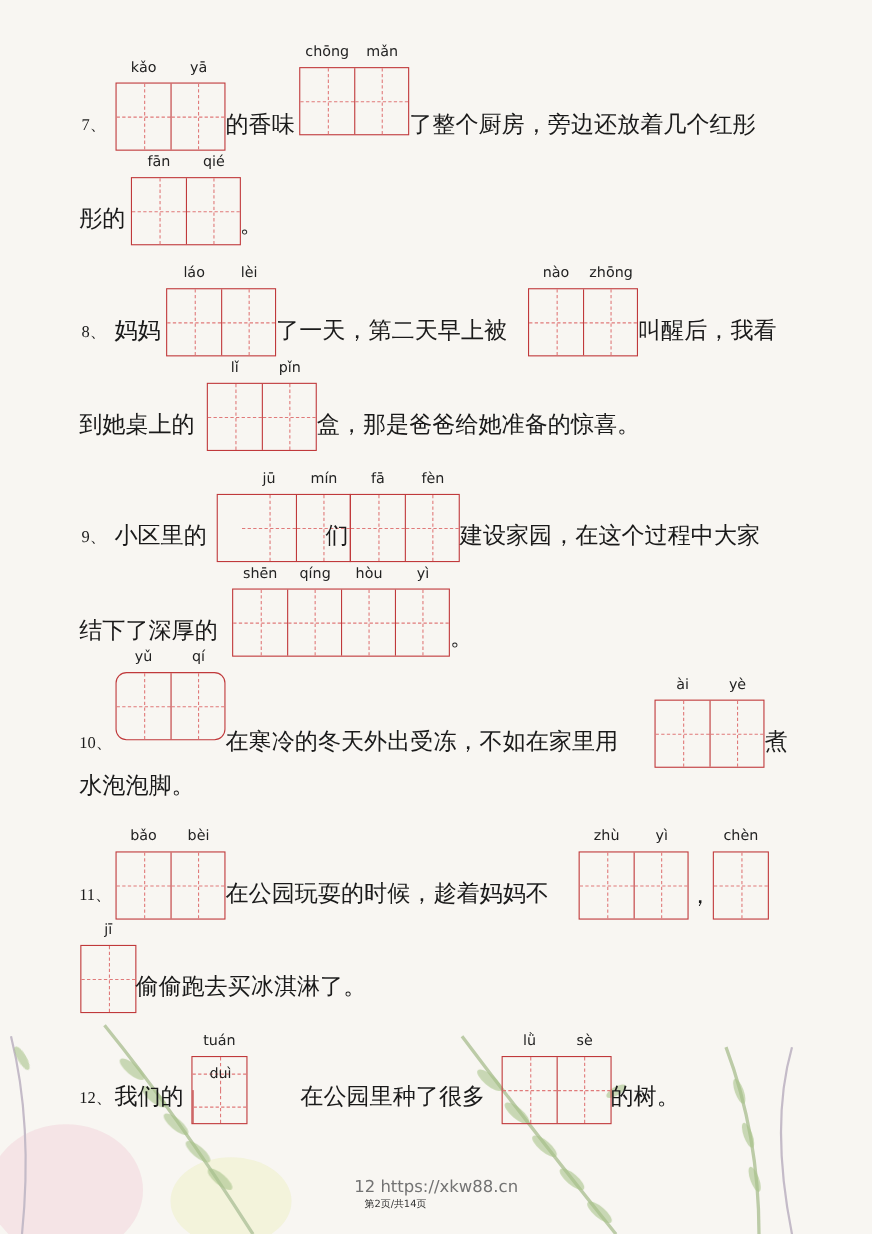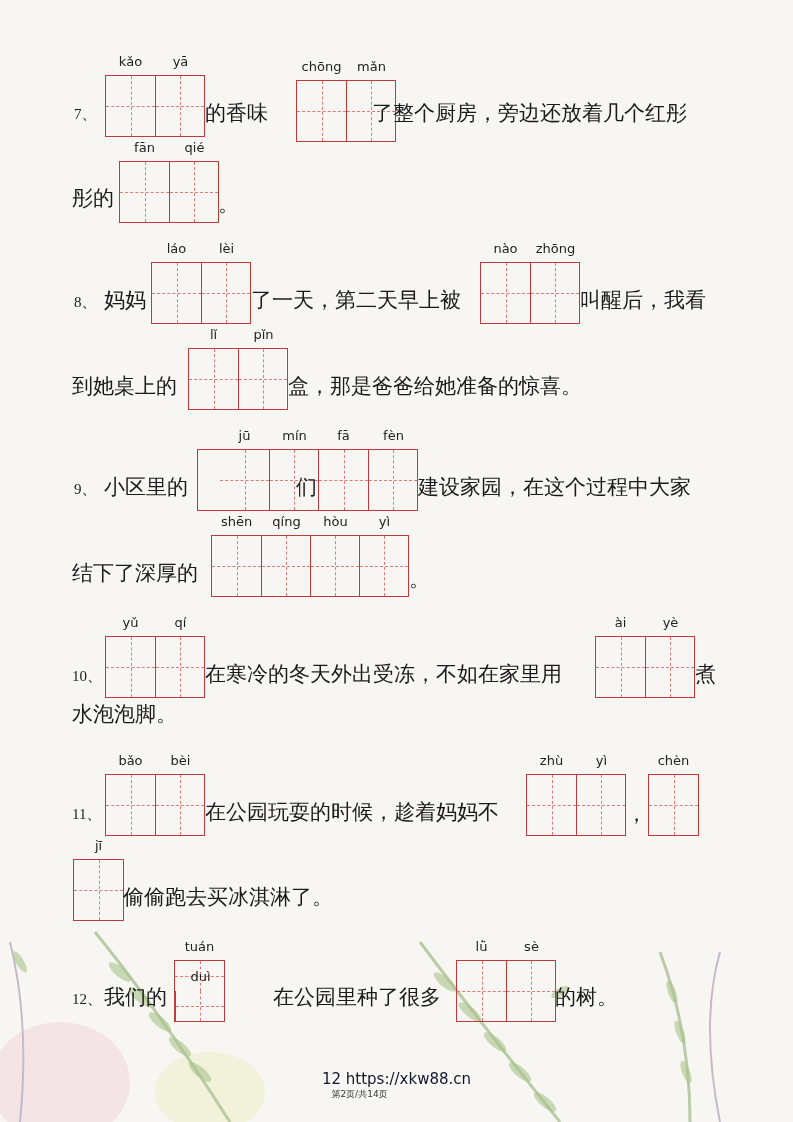--- a/index.html
+++ b/index.html
@@ -11,21 +11,21 @@
   }
   .bg-decor { position:absolute; left:0; bottom:0; width:793px; height:220px; pointer-events:none; }
   .seg { position:absolute; white-space:nowrap; font-size:21px; line-height:24px; }
   .num { position:absolute; font-size:15px; line-height:24px; font-family:"Liberation Serif", serif; }
   .grid { position:absolute; display:flex; border:1.5px solid #c0393b; box-sizing:border-box; height:62px; }
   .cell { position:relative; width:49px; height:100%; box-sizing:border-box; }
   .cell + .cell { border-left:1.5px solid #c0393b; }
   .cell::before { content:""; position:absolute; left:50%; top:0; bottom:0; border-left:1px dashed #e07a7a; }
   .cell::after { content:""; position:absolute; top:50%; left:0; right:0; border-top:1px dashed #e07a7a; }
   .py { position:absolute; top:-22px; width:49px; text-align:center; font-family:"DejaVu Sans", sans-serif; font-size:13px; color:#222; }
-  .footer-url { position:absolute; left:0; width:793px; top:1070px; text-align:center; font-family:"DejaVu Sans", sans-serif; font-size:15px; color:#0f172a; }
+  .footer-url { position:absolute; left:0; width:793px; top:1070px; text-align:center; font-family:"DejaVu Sans", sans-serif; font-size:15px; color:#737373; }
   .footer-page { position:absolute; left:0; width:719px; top:1088px; text-align:center; font-family:"DejaVu Sans", sans-serif; font-size:9px; color:#333; }
 </style>
 </head>
 <body>
 
 <svg class="bg-decor" viewBox="0 0 793 220" xmlns="http://www.w3.org/2000/svg">
   <g opacity="0.55">
     <ellipse cx="60" cy="180" rx="70" ry="60" fill="#f2d6dc"></ellipse>
     <ellipse cx="210" cy="190" rx="55" ry="40" fill="#eef0c8"></ellipse>
     <path d="M95 30 Q160 110 230 220" stroke="#8aa86a" stroke-width="3" fill="none"></path>
@@ -57,21 +57,21 @@
   <span class="num" style="left:74px;top:102px;">7、</span>
   <div class="grid" style="left:105px;top:75px;">
     <div class="cell">
         <span class="py">kǎo</span>
       </div>
     <div class="cell">
         <span class="py">yā</span>
       </div>
   </div>
   <span class="seg" style="left:205px;top:101px;">的香味</span>
-  <div class="grid" style="left:272px;top:80px;margin-left:24px;">
+  <div class="grid" style="left:272px;top:61px;">
     <div class="cell">
         <span class="py">chōng</span>
       </div>
     <div class="cell">
         <span class="py">mǎn</span>
       </div>
   </div>
   <span class="seg" style="left:372px;top:101px;">了整个厨房，旁边还放着几个红彤</span>
 
   <span class="seg" style="left:72px;top:186px;">彤的</span>
@@ -155,21 +155,21 @@
       </div>
     <div class="cell">
         <span class="py">yì</span>
       </div>
   </div>
   <span class="seg" style="left:409px;top:567px;">。</span>
 </div>
 
 <div>
   <span class="num" style="left:72px;top:664px;">10、</span>
-  <div class="grid" style="left:105px;top:636px;">
+  <div class="grid" style="left:105px;top:611px;border-radius:10px;">
     <div class="cell">
         <span class="py">yǔ</span>
       </div>
     <div class="cell">
         <span class="py">qí</span>
       </div>
   </div>
   <span class="seg" style="left:205px;top:662px;">在寒冷的冬天外出受冻，不如在家里用</span>
   <div class="grid" style="left:595px;top:636px;justify-content:space-between;">
     <div class="cell">

